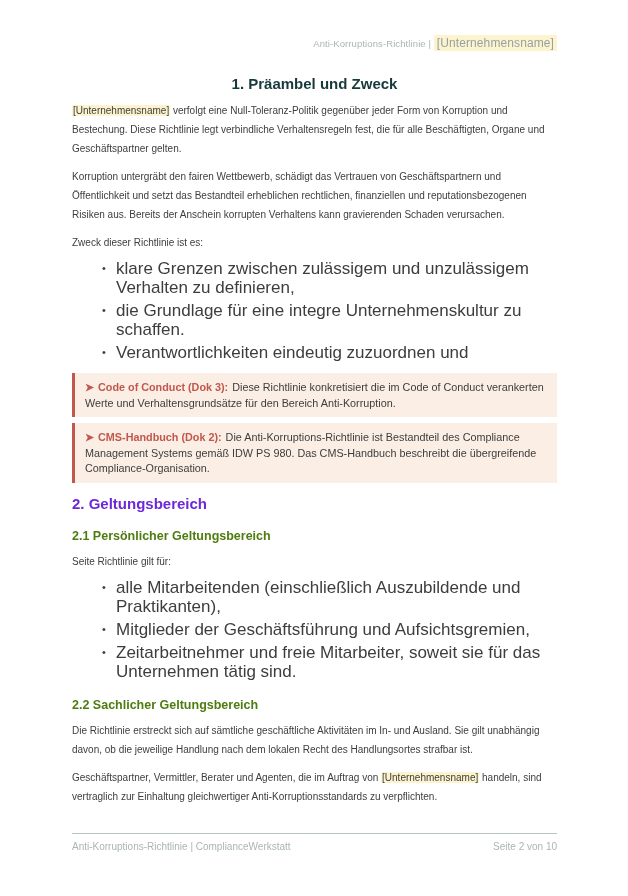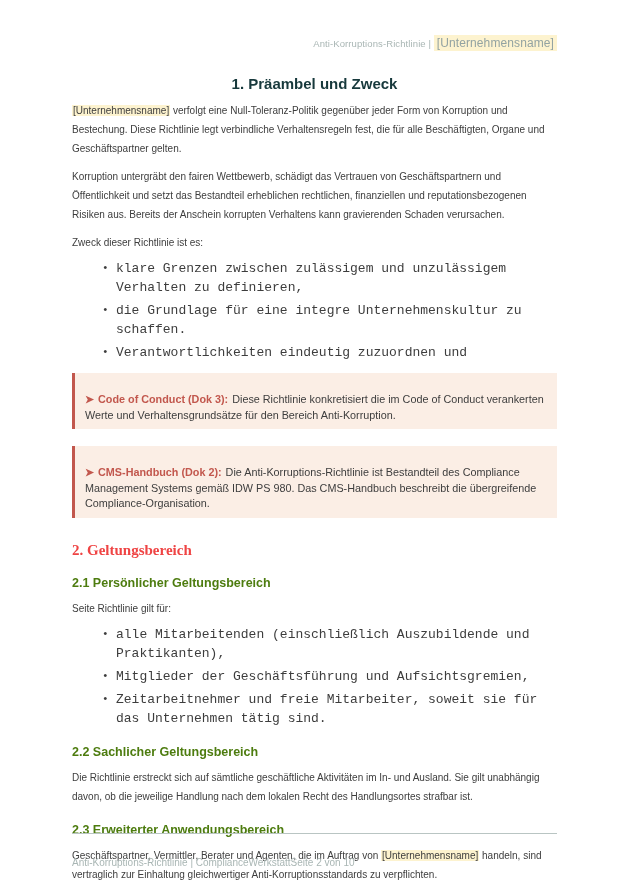--- a/index.html
+++ b/index.html
@@ -31,23 +31,22 @@
   h1{
     font-size:15px;
     font-weight:bold;
     color:#17393c;
     margin:23px 0 0 0;
     text-align:center;
   }
   h2{
     font-size:15px;
     font-weight:bold;
-    color:#ef4444;
-    margin:24px 0 0 0;
-    font-family:Liberation Serif, serif;
+    color:#6d28d9;
+    margin:12px 0 0 0;
   }
   h3{
     font-size:12.5px;
     font-weight:bold;
     color:#4d7c0f;
     margin:17px 0 0 0;
   }
   p.body{
     font-size:10px;
     line-height:19px;
@@ -56,64 +55,63 @@
   .hl{
     background:#fdf3cf;
     padding:0 1px;
   }
   ul.doc-list{
     list-style:none;
     margin:7px 0 0 0;
     padding:0 0 0 30px;
   }
   ul.doc-list li{
-    font-size:13px;
+    font-size:17px;
     line-height:19px;
     margin:0 0 4px 0;
     position:relative;
     padding-left:14px;
-    font-family:Liberation Mono, monospace;
   }
   ul.doc-list li::before{
     content:"•";
     position:absolute;
     left:0;
     top:0;
     font-size:11px;
     color:#3d3d3d;
   }
   .callouts{margin-top:11px;}
   .callout{
     background:#fbeee5;
     border-left:3px solid #c2574d;
-    padding:19px 10px 6px 10px;
+    padding:7px 10px 6px 10px;
     font-size:10.8px;
     line-height:15.5px;
-    margin-bottom:17px;
+    margin-bottom:6px;
   }
   .callout .marker{
     color:#c2574d;
     font-weight:bold;
     margin-right:4px;
   }
   .callout .label{
     color:#c2574d;
     font-weight:bold;
     margin-right:4px;
   }
   
   .doc-footer{
     position:absolute;
     left:72px;
     right:71px;
-    bottom:28px;
+    bottom:44px;
     border-top:1px solid #b9c5c3;
-    padding-top:23px;
+    padding-top:7px;
     display:flex;
-    justify-content:flex-start;
+    justify-content:space-between;
     font-size:10px;
     color:#a9b6b4;
   }
 </style>
 </head>
 <body>
 
 <div class="page">
 
   <div class="doc-header">
@@ -149,21 +147,20 @@
   <p class="body">Seite Richtlinie gilt für:</p>
   <ul class="doc-list">
     <li>alle Mitarbeitenden (einschließlich Auszubildende und Praktikanten),</li>
     <li>Mitglieder der Geschäftsführung und Aufsichtsgremien,</li>
     <li>Zeitarbeitnehmer und freie Mitarbeiter, soweit sie für das Unternehmen tätig sind.</li>
   </ul>
 
   <h3>2.2 Sachlicher Geltungsbereich</h3>
   <p class="body">Die Richtlinie erstreckt sich auf sämtliche geschäftliche Aktivitäten im In- und Ausland. Sie gilt unabhängig davon, ob die jeweilige Handlung nach dem lokalen Recht des Handlungsortes strafbar ist.</p>
 
-  <h3>2.3 Erweiterter Anwendungsbereich</h3>
   <p class="body"><span>Geschäftspartner, Vermittler, Berater und Agenten, die im Auftrag von </span><span class="hl">[Unternehmensname]</span><span> handeln, sind vertraglich zur Einhaltung gleichwertiger Anti-Korruptionsstandards zu verpflichten.</span></p>
 
   <div class="doc-footer">
     <span>Anti-Korruptions-Richtlinie | ComplianceWerkstatt</span>
     <span>Seite 2 von 10</span>
   </div>
 
 </div>
 
 </body></html>

